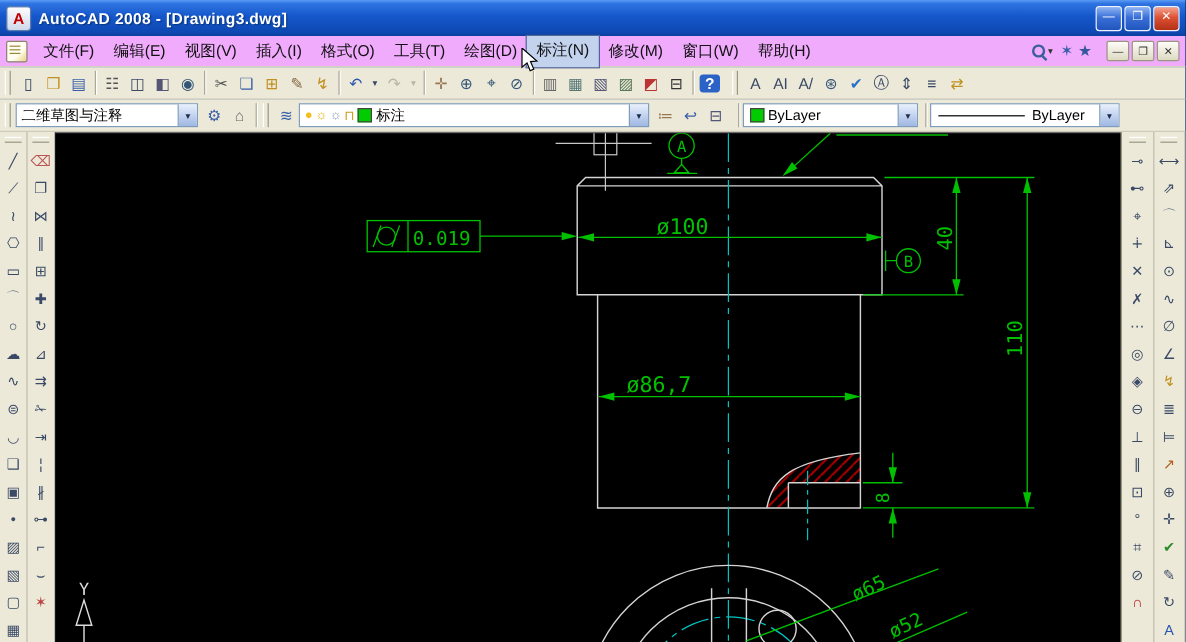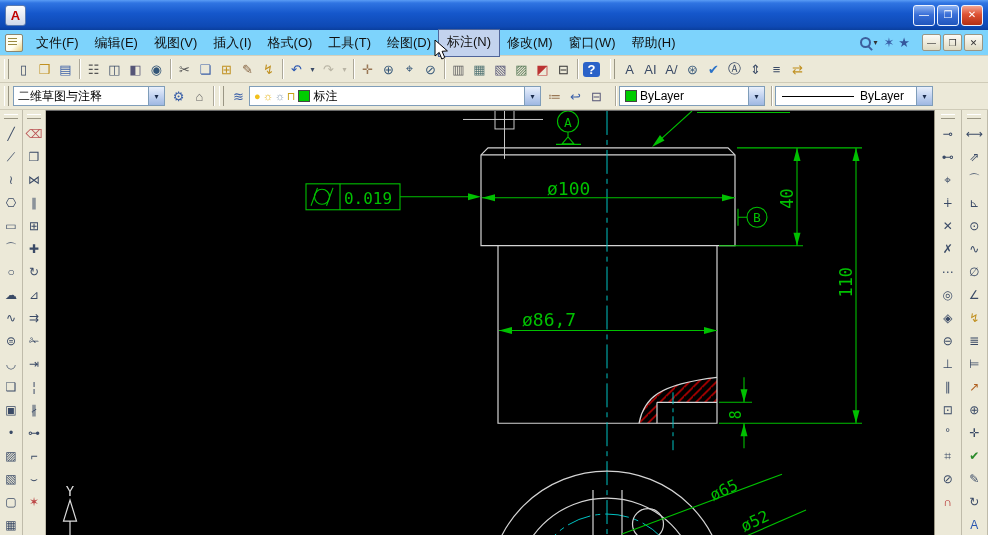--- a/index.html
+++ b/index.html
@@ -5,21 +5,21 @@
   html,body{margin:0;padding:0}
   body{width:988px;height:535px;position:relative;background:#0d47ae;font-family:"Liberation Sans",sans-serif;overflow:hidden;-webkit-font-smoothing:antialiased}
   
   .titlebar{height:30px;background:linear-gradient(180deg,#5a9cf5 0%,#2f74e2 10%,#1557cb 45%,#0e49b4 88%,#0a3f9e 100%);display:flex;align-items:center;padding:0 5px;box-sizing:border-box}
   .app-icon{width:19px;height:19px;background:linear-gradient(180deg,#fdfdfd,#cfd8ea);border:1px solid #5a7ab0;border-radius:3px;color:#c00000;font-weight:bold;font-size:13px;display:flex;align-items:center;justify-content:center;margin-right:6px}
   .title-text{color:#fff;font-weight:bold;font-size:13px;text-shadow:1px 1px 1px #09357e;letter-spacing:.3px}
   .win-btns{margin-left:auto;display:flex}
   .win-btn{width:22px;height:21px;margin-left:2px;border:1px solid #eef3ff;border-radius:3px;color:#fff;font-size:10px;line-height:1;display:flex;align-items:center;justify-content:center;background:linear-gradient(180deg,#8fb4f2,#3a6fd8 45%,#2055bd);box-sizing:border-box}
   .win-btn.close{background:linear-gradient(180deg,#f4a490,#dd5234 45%,#b43015)}
   
-  .menubar{height:26px;background:#7dd3fc;display:flex;align-items:center;padding:12px 3px;border-bottom:1px solid #d4d0bc;box-sizing:border-box}
+  .menubar{height:26px;background:#f0abfc;display:flex;align-items:center;padding:12px 3px;border-bottom:1px solid #d4d0bc;box-sizing:border-box}
   .doc-icon{width:16px;height:16px;margin:0 5px 0 2px;background:linear-gradient(135deg,#fffef0 60%,#e8d080);border:1px solid #8a8670;border-radius:2px;position:relative}
   .doc-icon:after{content:"";position:absolute;left:2px;top:3px;width:9px;height:1px;background:#9a8a40;box-shadow:0 3px 0 #9a8a40,0 6px 0 #9a8a40}
   .mi{padding:4px 8px;font-size:13px;color:#111;white-space:nowrap}
   .mi.active{background:#c3d3ee;outline:1px solid #50659a;padding:3px 8px}
   .menu-spacer{flex:1}
   .search{width:172px;height:18px;border:1px solid #7f9db9;background:#f8f8f4;font-size:12px;color:#555;padding:0 4px;box-sizing:border-box}
   .search::placeholder{color:#9a9a92}
   .mag{width:7px;height:7px;border:2px solid #3c5e9c;border-radius:50%;position:relative;margin:0 2px 0 6px;display:inline-block}
   .mag:after{content:"";position:absolute;width:6px;height:2px;background:#3c5e9c;transform:rotate(45deg);left:5px;top:8px}
   .mini-arrow{font-size:8px;color:#333;margin-right:4px}
@@ -52,20 +52,21 @@
   .canvas svg{display:block;width:100%;height:100%}
   
   .cursor{position:absolute;left:434px;top:40px;z-index:50;pointer-events:none}
   text{font-family:"DejaVu Sans Mono",monospace}
 </style>
 </head>
 <body>
 
 <div class="titlebar">
   <div class="app-icon">A</div>
+  <div class="title-text">AutoCAD 2008 - [Drawing3.dwg]</div>
   <div class="win-btns">
     <div class="win-btn">—</div>
     <div class="win-btn">❐</div>
     <div class="win-btn close">✕</div>
   </div>
 </div>
 
 <div class="menubar">
   <div class="doc-icon"></div>
   <div style="display:flex">

